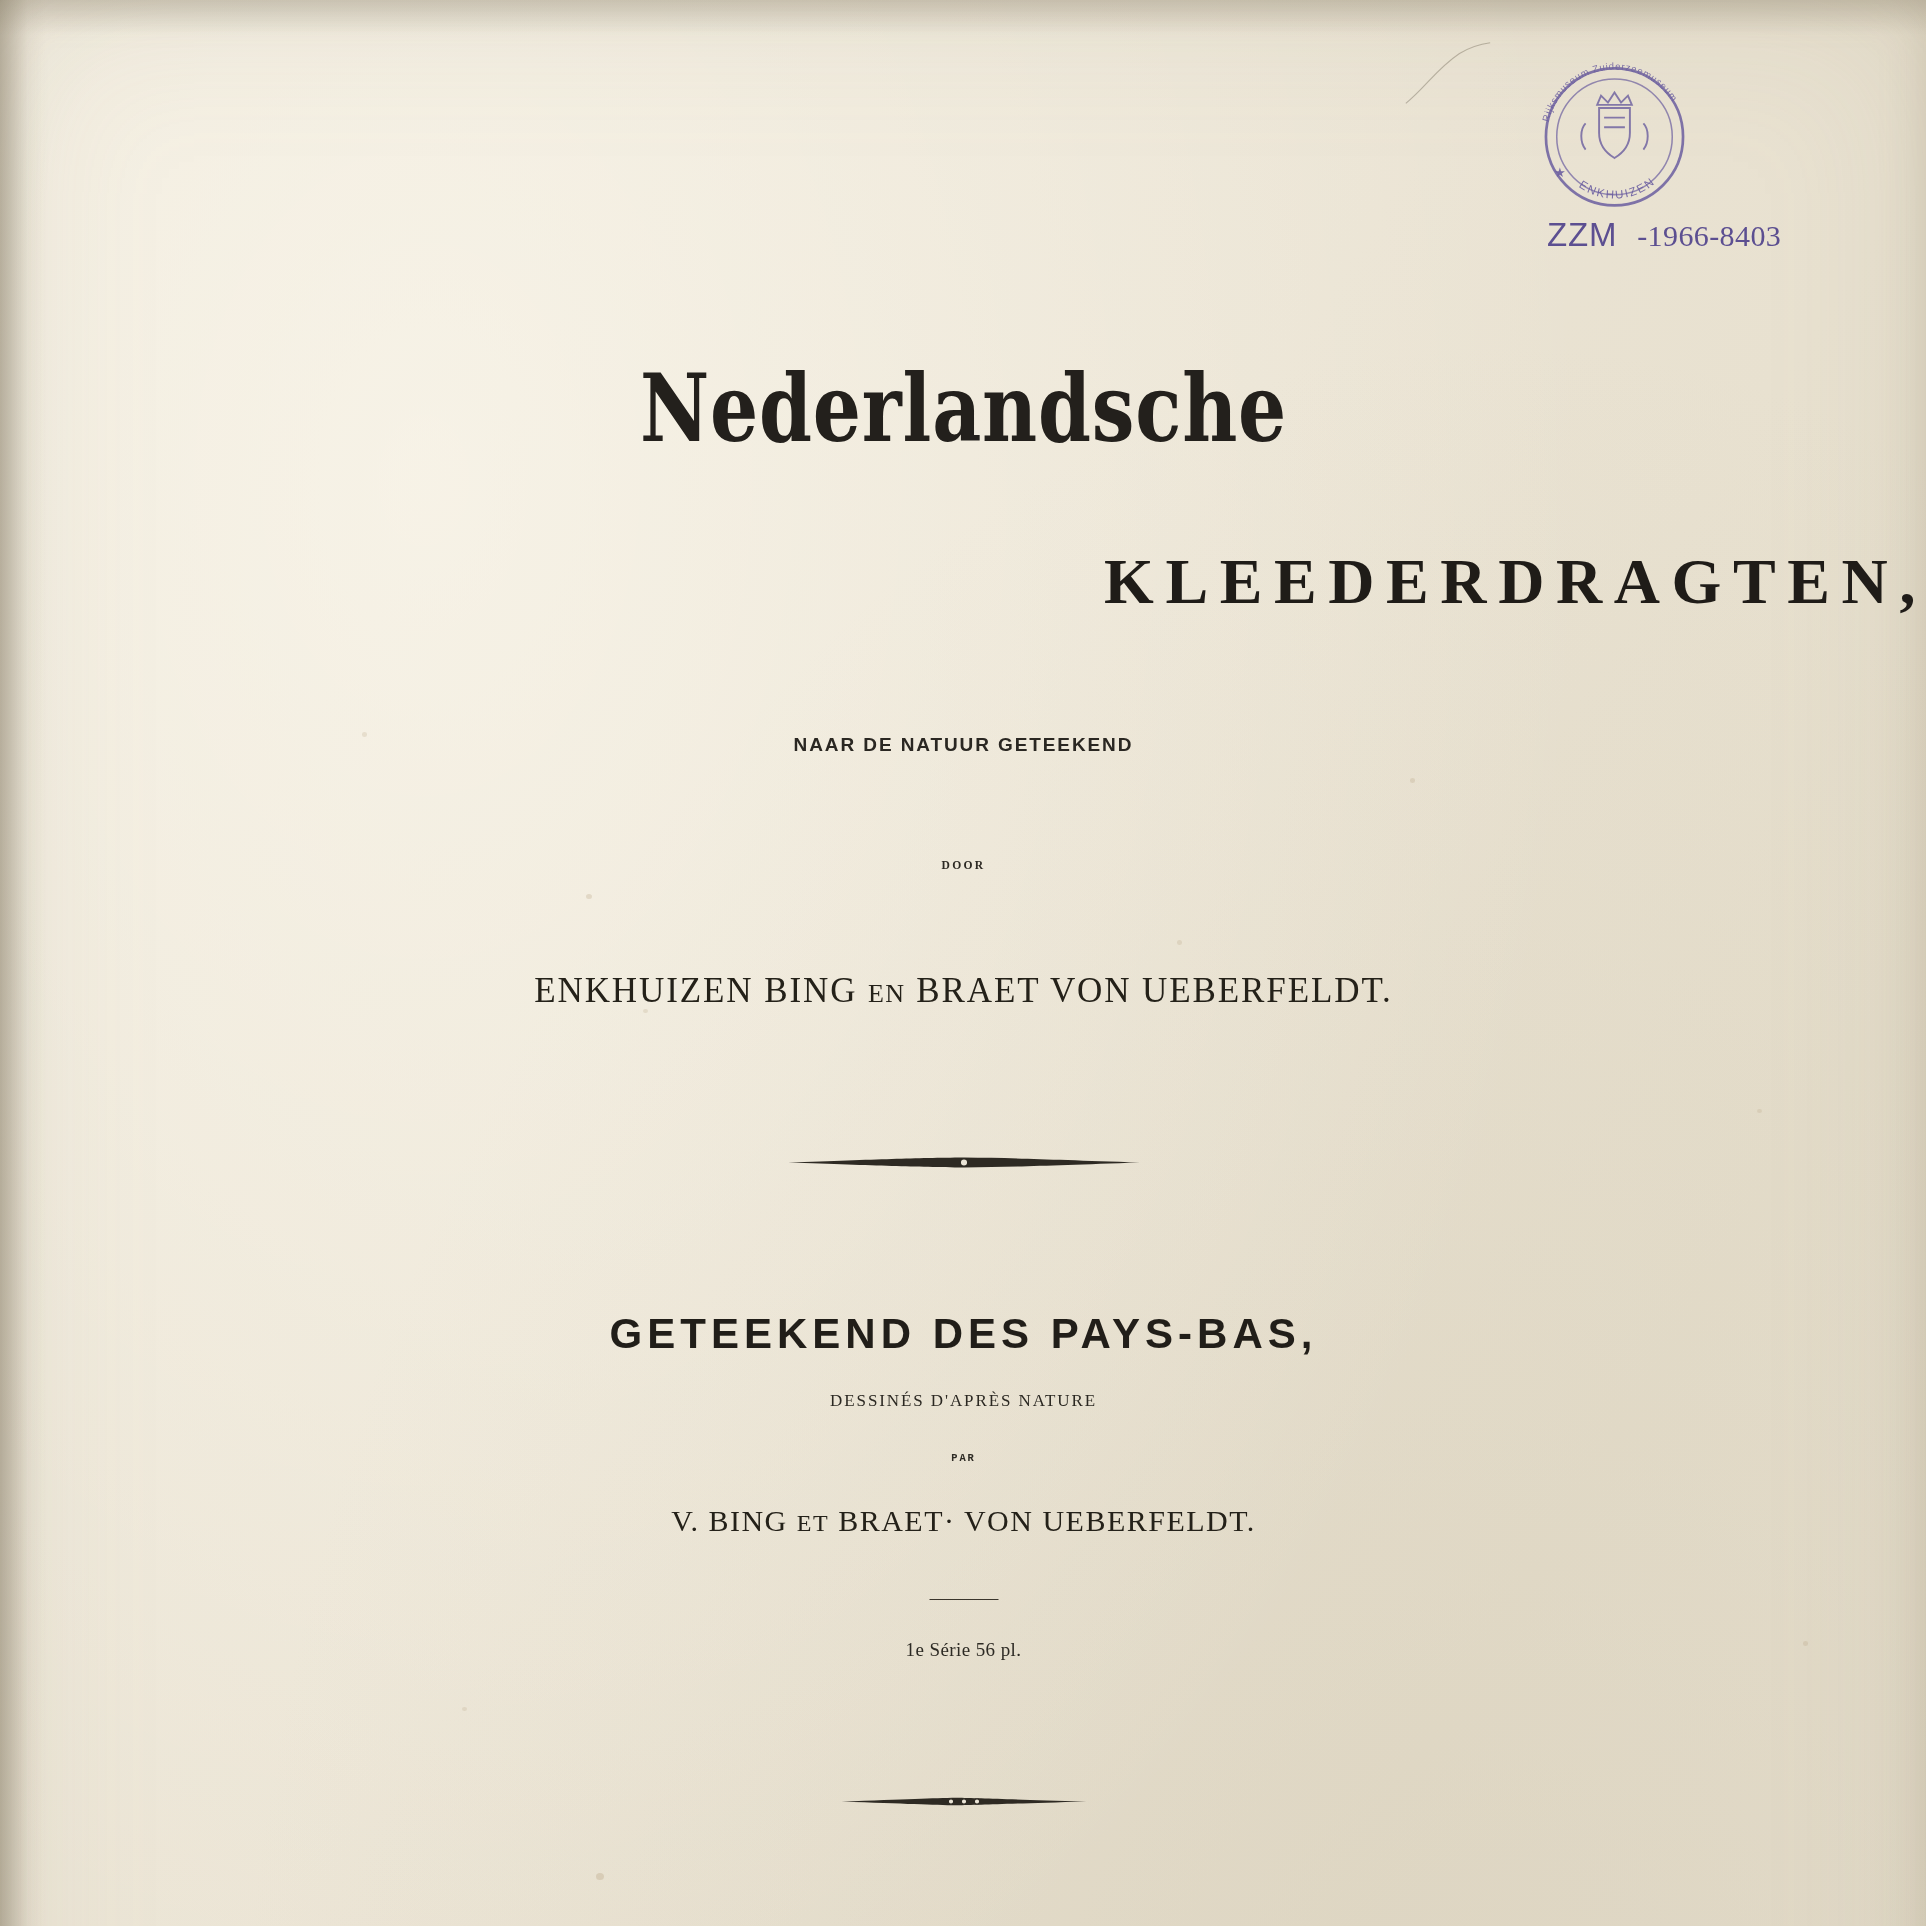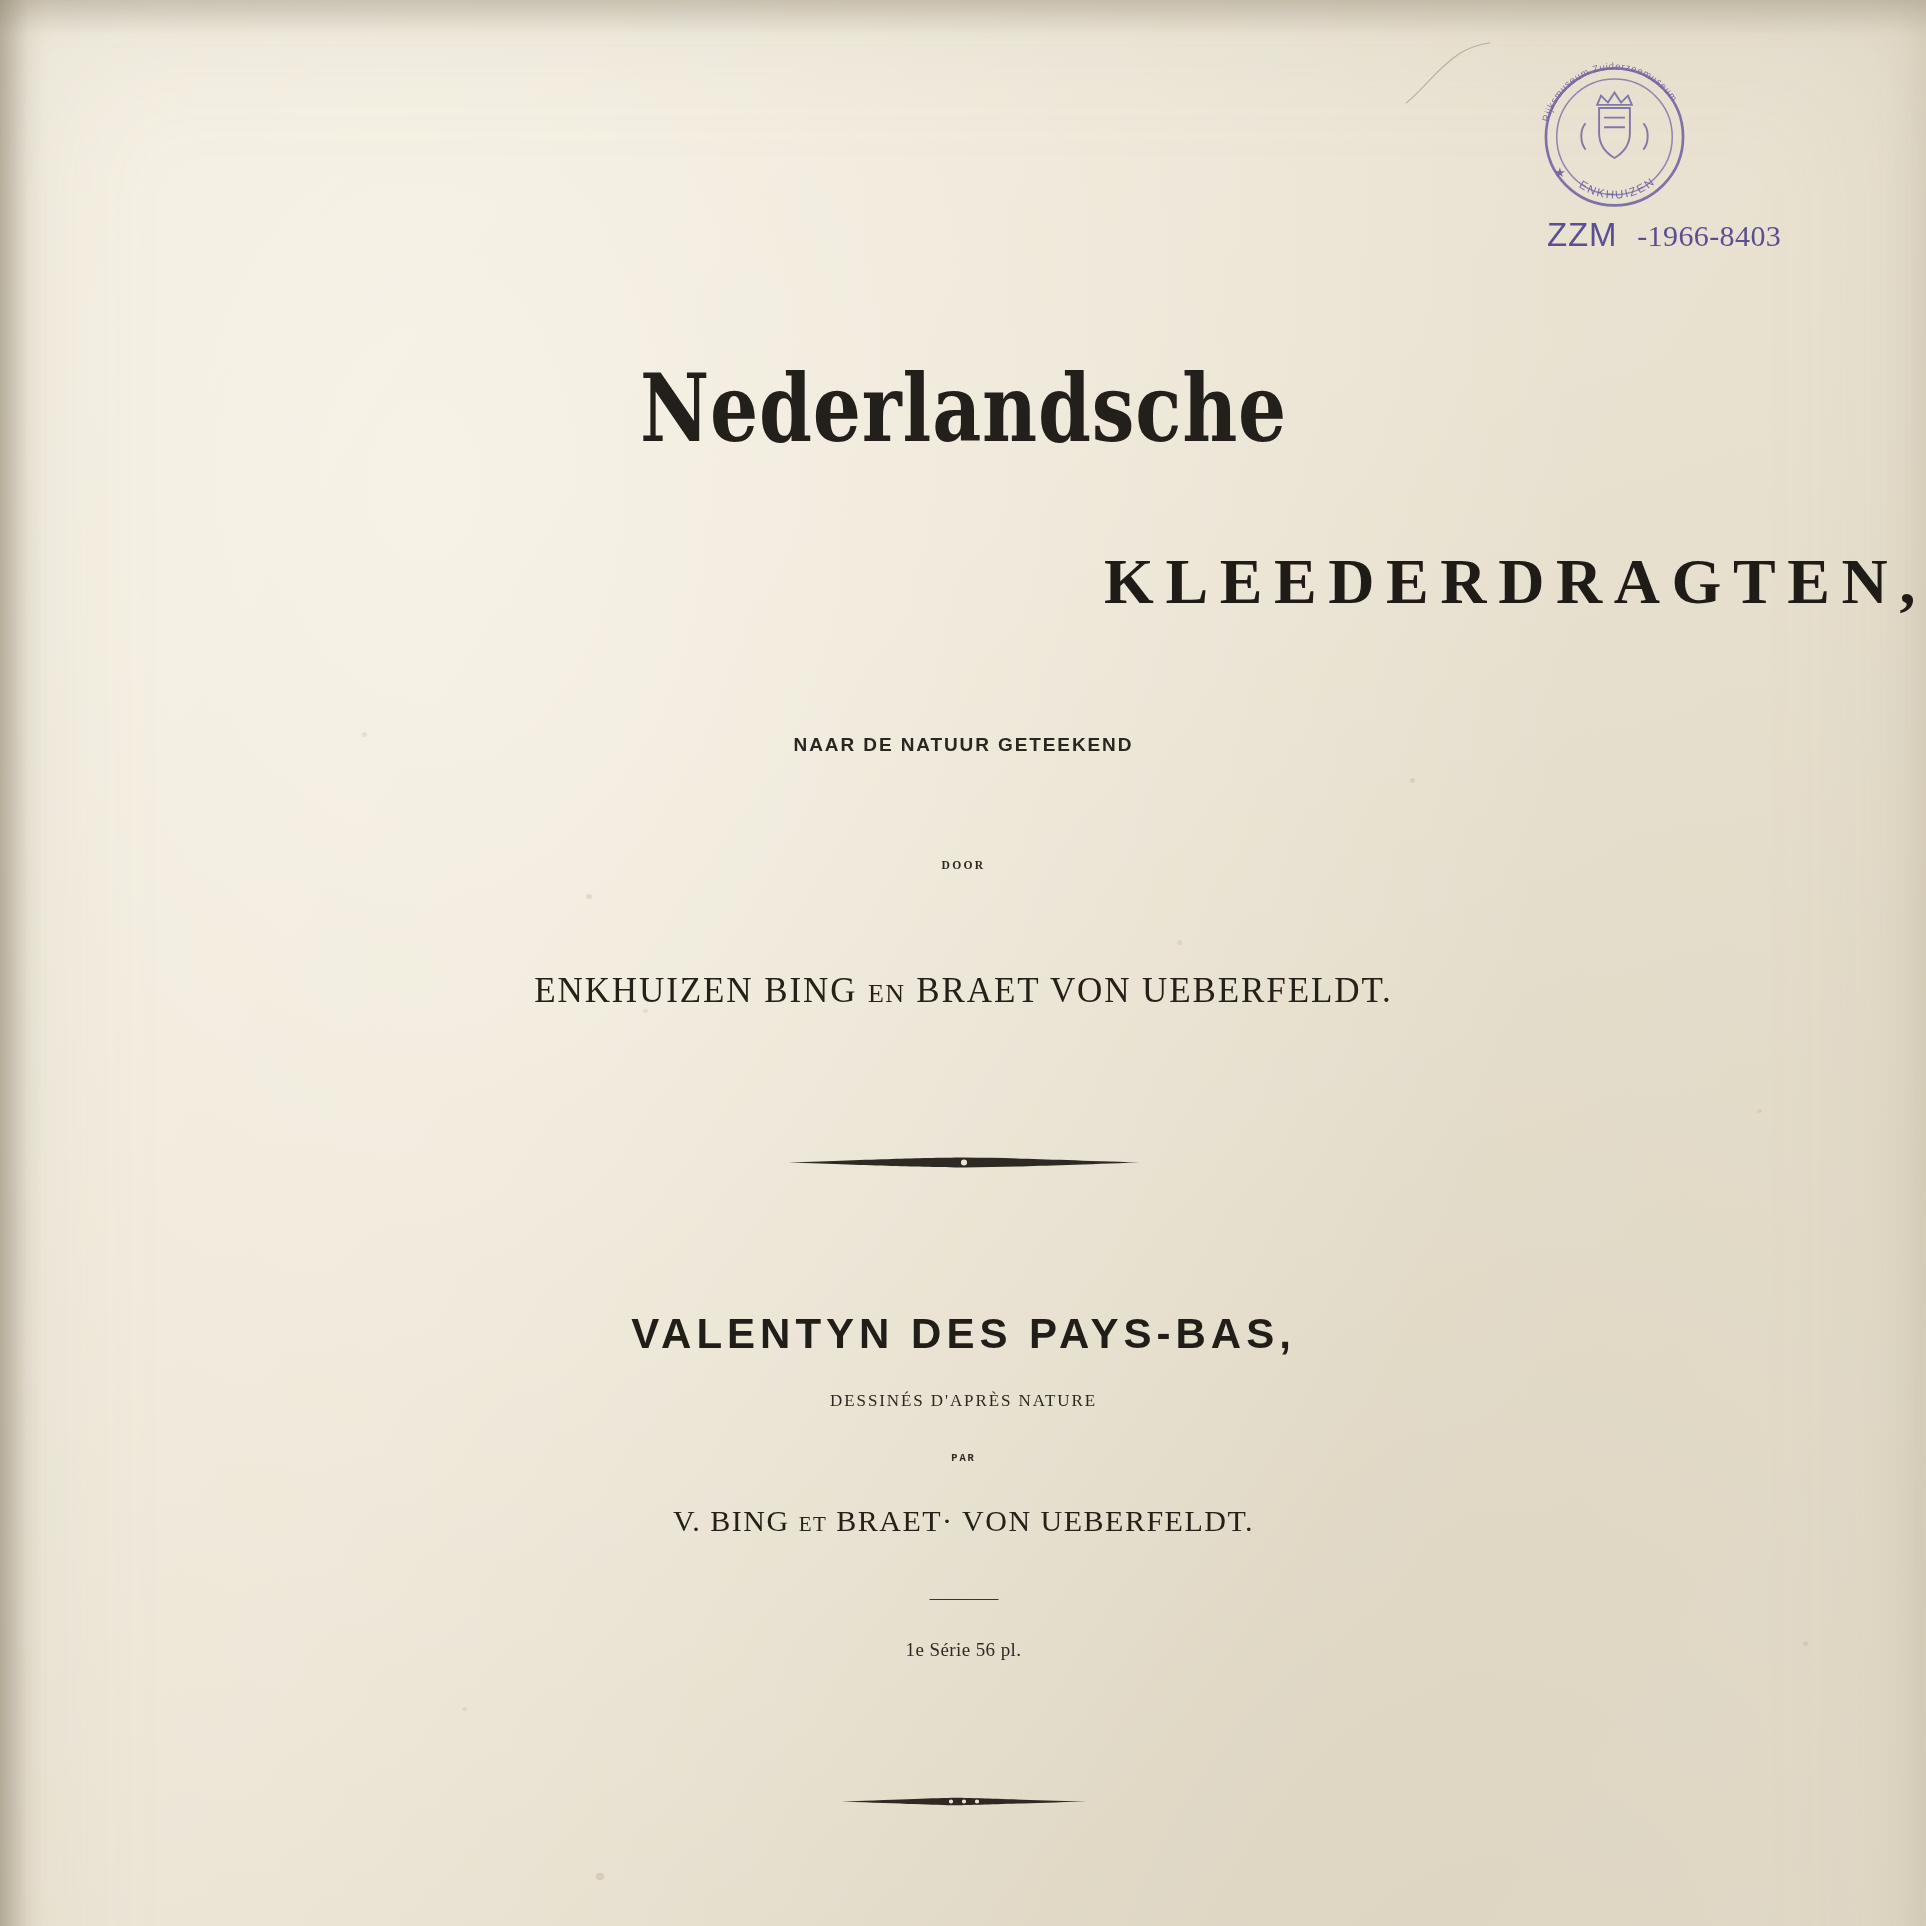--- a/index.html
+++ b/index.html
@@ -178,21 +178,21 @@
     position: absolute;
     top: 1504px;
     left: 0; right: 0;
     text-align: center;
     font-family: "Liberation Serif", serif;
     font-size: 30px;
     letter-spacing: 1.5px;
     color: #242119;
   }
   .authors-fr .small {
-    font-size: 21px;
+    font-size: 24px;
   }
 
   .short-rule {
     position: absolute;
     top: 1599px;
     left: 50%;
     transform: translateX(-50%);
     width: 69px;
     height: 1.2px;
     background: #3a352c;
@@ -312,21 +312,21 @@
     <span>ENKHUIZEN BING</span>
     <span class="small">EN</span>
     <span>BRAET VON UEBERFELDT.</span>
   </div>
 
   <svg class="rule-lens" viewBox="0 0 920 34">
     <path d="M0,17 C240,9 330,5 460,4 C590,5 680,9 920,17 C680,25 590,29 460,30 C330,29 240,25 0,17 Z" fill="#2e2a23"></path>
     <circle cx="460" cy="17" r="10" fill="#eae4d6" stroke="#2e2a23" stroke-width="4"></circle>
   </svg>
 
-  <div class="title-fr">VALENTYN DES PAYS-BAS,</div>
+  <div class="title-fr">GETEEKEND DES PAYS-BAS,</div>
   <div class="subtitle-fr">DESSINÉS D'APRÈS NATURE</div>
   <div class="par-line">PAR</div>
 
   <div class="authors-fr">
     <span>V. BING</span>
     <span class="small">ET</span>
     <span>BRAET· VON UEBERFELDT.</span>
   </div>
 
   <div class="short-rule"></div>

